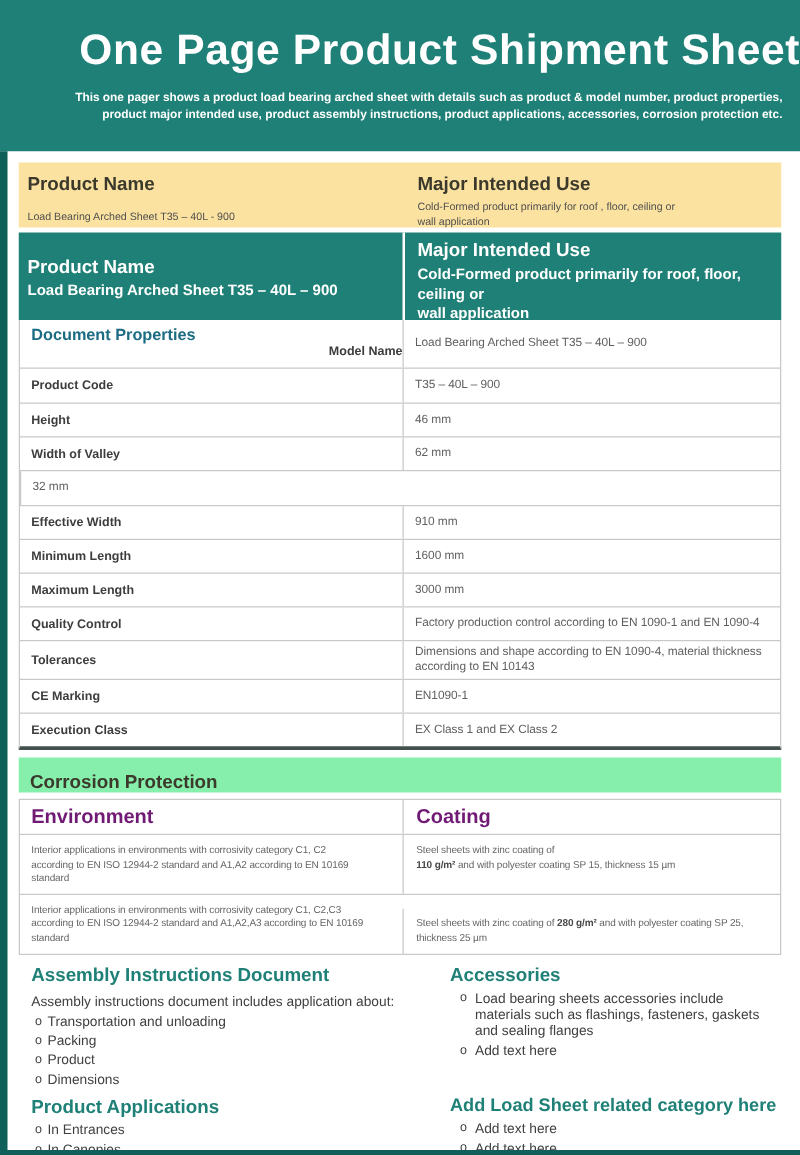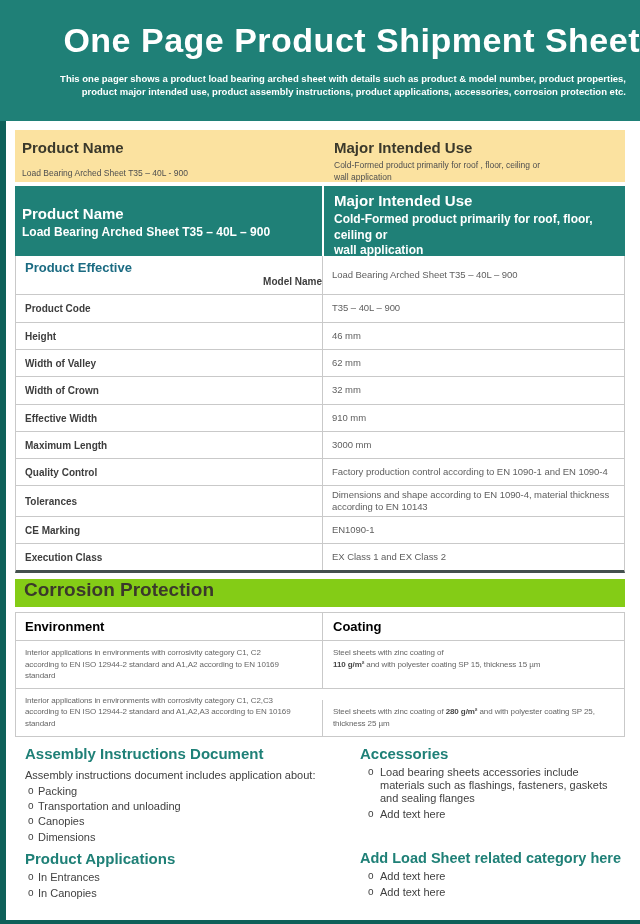--- a/index.html
+++ b/index.html
@@ -41,27 +41,27 @@
   .prow.h38 { height:38px; } .prow.h30 { height:30px; } .prow.h27 { height:27px; }
   .pcell { box-sizing:border-box; }
   .plabel { width:306px; padding-left:9px; display:flex; align-items:center; font-size:10px; font-weight:bold; color:#3d3d3d; }
   .plabel-first { display:block; padding-top:4px; }
   .section-label { font-size:13px; font-weight:bold; color:#1b6b82; }
   .model-label { font-size:10px; font-weight:bold; color:#3d3d3d; margin-top:1px;text-align:right; }
   .pvalue { flex:1; border-left:1px solid #c9c9c9; padding:0 4px 0 9px; display:flex; align-items:center;
             font-size:9.5px; letter-spacing:-0.05px; color:#606060; line-height:1.3; }
 
   
-  .corr-title { background:#84cc16; height:28px; display:flex; align-items:flex-start; padding-left:9px;
-                font-size:19px; font-weight:bold; color:#3b392b; margin-top:6px; }
+  .corr-title { background:#86efac; height:28px; display:flex; align-items:flex-end; padding-left:9px;
+                font-size:15px; font-weight:bold; color:#3b392b; margin-top:6px; }
   .corr-table { border:1px solid #c9c9c9; margin-top:5px; }
   .crow { display:flex; border-bottom:1px solid #c9c9c9; }
   .crow:last-child { border-bottom:none;align-items:flex-end; }
   .chead { height:27px; }
-  .chead .ccell { display:flex; align-items:center; font-size:13px; font-weight:bold; color:#000000; }
+  .chead .ccell { display:flex; align-items:center; font-size:16px; font-weight:bold; color:#701a75; }
   .ccell-l { width:306px; box-sizing:border-box; padding-left:9px; }
   .ccell-r { flex:1; box-sizing:border-box; border-left:1px solid #c9c9c9; padding-left:10px; }
   .cbody .ccell { font-size:8px; letter-spacing:-0.1px; color:#666; line-height:1.45;
                   padding-top:6px; padding-bottom:6px; white-space:pre-line; }
   .cbody .ccell b { color:#474747; }
   .crow-1 { min-height:42px; } .crow-2 { min-height:38px; }
 
   
   .bottom { display:flex; margin-top:8px; }
   .bottom.second { margin-top:6px; }
@@ -111,44 +111,47 @@
       <div class="tb-label">Major Intended Use</div>
       <div class="tb-value">Cold-Formed product primarily for roof, floor,
 ceiling or
 wall application</div>
     </div>
   </div>
 
   <div class="props-table">
     <div class="prow h38">
       <div class="pcell plabel plabel-first">
-        <div class="section-label">Product Effective</div>
+        <div class="section-label">Document Properties</div>
         <div class="model-label">Model Name</div>
       </div>
       <div class="pcell pvalue">Load Bearing Arched Sheet T35 – 40L – 900</div>
     </div>
     <div class="prow h27">
       <div class="pcell plabel">Product Code</div>
       <div class="pcell pvalue">T35 – 40L – 900</div>
     </div>
     <div class="prow">
       <div class="pcell plabel">Height</div>
       <div class="pcell pvalue">46 mm</div>
     </div>
     <div class="prow">
       <div class="pcell plabel">Width of Valley</div>
       <div class="pcell pvalue">62 mm</div>
     </div>
     <div class="prow h27">
-      <div class="pcell plabel">Width of Crown</div>
       <div class="pcell pvalue">32 mm</div>
     </div>
     <div class="prow">
       <div class="pcell plabel">Effective Width</div>
       <div class="pcell pvalue">910 mm</div>
+    </div>
+    <div class="prow">
+      <div class="pcell plabel">Minimum Length</div>
+      <div class="pcell pvalue">1600 mm</div>
     </div>
     <div class="prow">
       <div class="pcell plabel">Maximum Length</div>
       <div class="pcell pvalue">3000 mm</div>
     </div>
     <div class="prow">
       <div class="pcell plabel">Quality Control</div>
       <div class="pcell pvalue">Factory production control according to EN 1090-1 and EN 1090-4</div>
     </div>
     <div class="prow h30">
@@ -188,23 +191,23 @@
       <div class="ccell ccell-r"><span>Steel sheets with zinc coating of </span><b>280 g/m²</b><span> and with polyester coating SP 25,
 thickness 25 µm</span></div>
     </div>
   </div>
 
   <div class="bottom">
     <div class="bcol-l">
       <div class="sec-title">Assembly Instructions Document</div>
       <div class="sec-intro">Assembly instructions document includes application about:</div>
       <ul class="blist bl-left">
+        <li>Transportation and unloading</li>
         <li>Packing</li>
-        <li>Transportation and unloading</li>
-        <li>Canopies</li>
+        <li>Product</li>
         <li>Dimensions</li>
       </ul>
     </div>
     <div class="bcol-r">
       <div class="sec-title">Accessories</div>
       <ul class="blist bl-right">
         <li>Load bearing sheets accessories include materials such as flashings, fasteners, gaskets and sealing flanges</li>
         <li>Add text here</li>
       </ul>
     </div>

